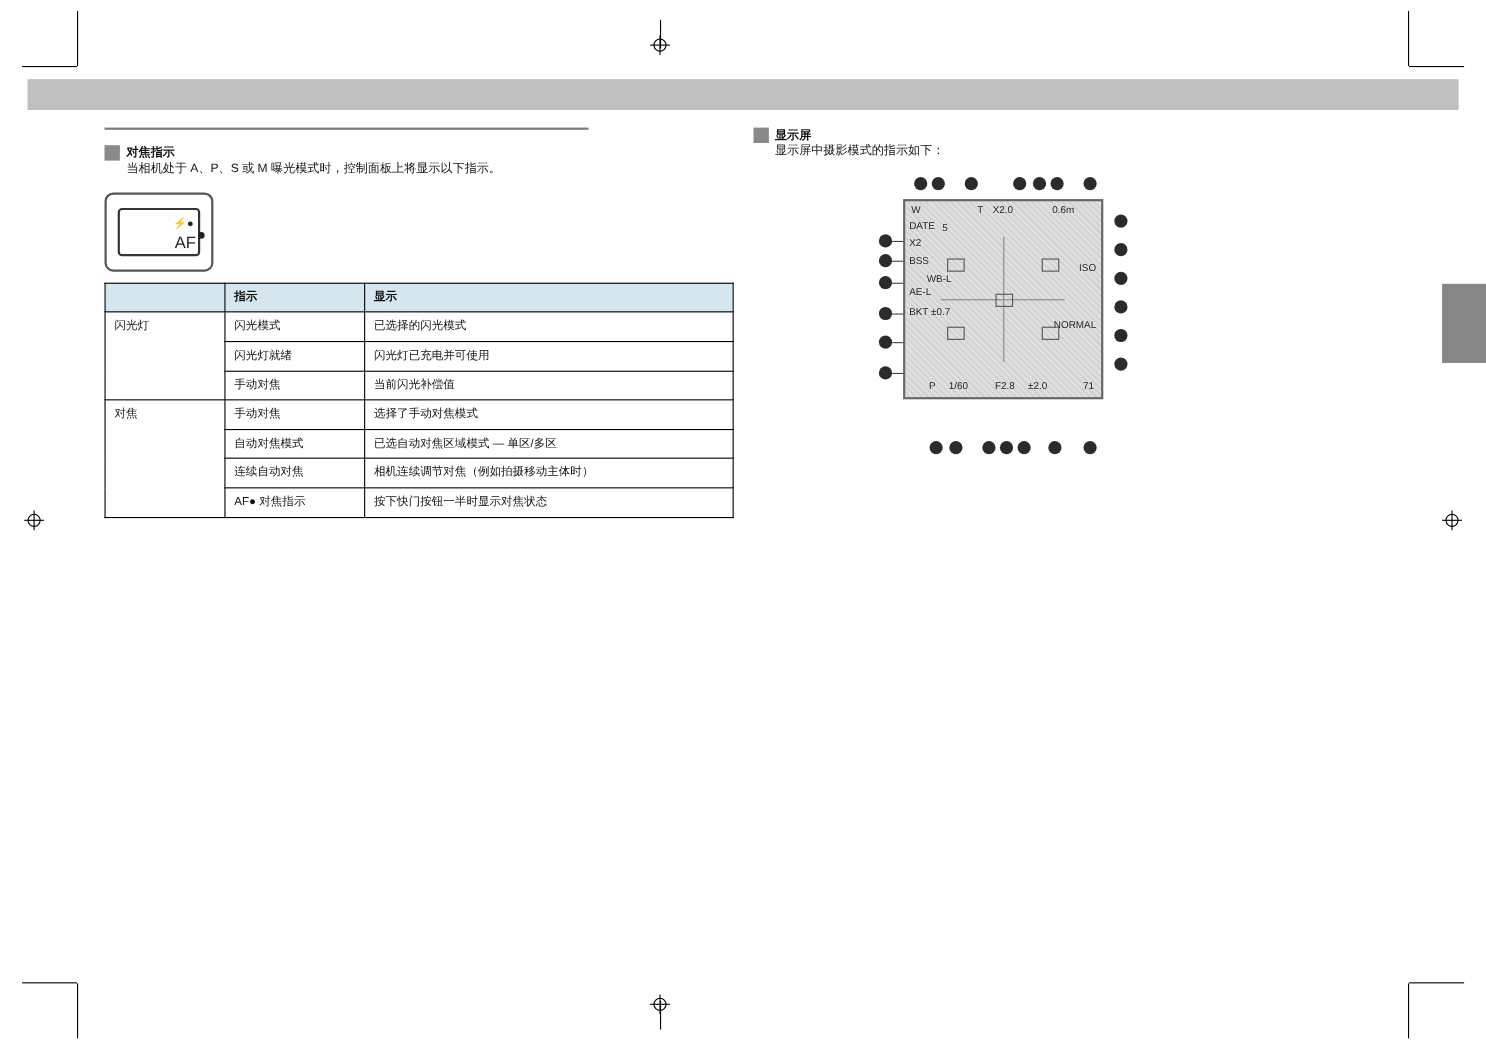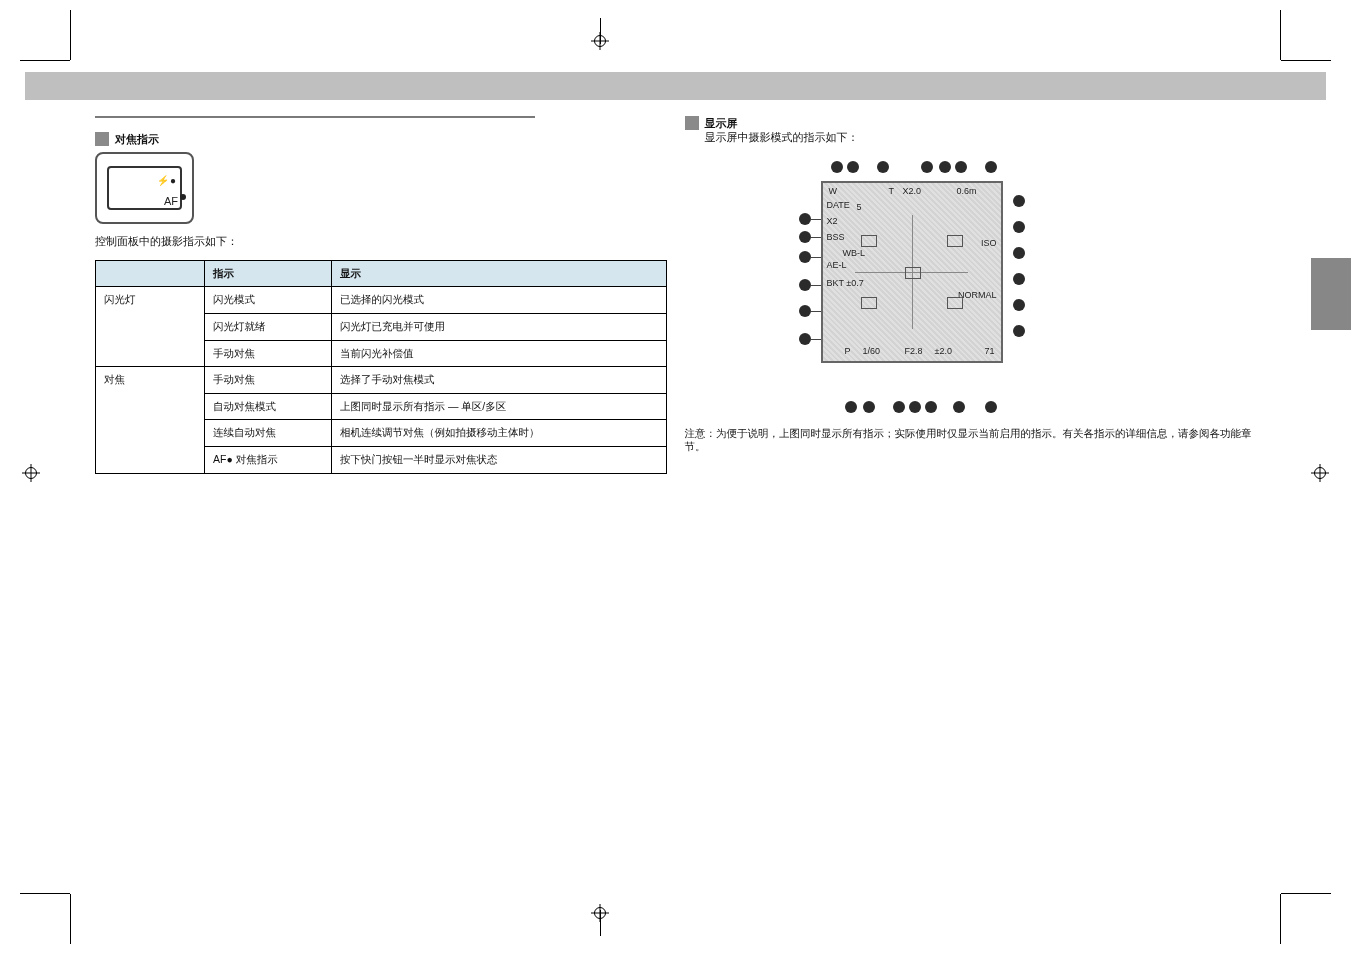--- a/index.html
+++ b/index.html
@@ -22,21 +22,21 @@
   .rule-top.short{width:440px}
   
   .sqm{display:inline-block;width:14px;height:14px;background:#8a8a8a;vertical-align:top;margin-right:6px}
   .sect-row{display:flex;align-items:flex-start}
   .sect-body{flex:1}
   .lead{margin:0 0 8px 0}
   
   .panel{width:95px;height:68px;border:2px solid #555;border-radius:8px;position:relative;background:#fff;margin:6px 8px 10px 0;float:left}
   .panel .screen{position:absolute;left:10px;right:10px;top:12px;bottom:12px;border:2px solid #333;border-radius:4px}
   .panel .glyph{position:absolute;right:16px;top:20px;font-size:10px;color:#222}
-  .panel .af{position:absolute;right:14px;bottom:14px;font-size:11px;color:#222}
+  .panel .af{position:absolute;right:14px;bottom:14px;font-size:15px;color:#222}
   .panel .af .dot{display:inline-block;width:6px;height:6px;background:#222;border-radius:50%;vertical-align:middle;margin-left:2px}
   .afterpanel{clear:left}
   
   table.t{border-collapse:collapse;width:100%;margin-top:10px;font-size:10.5px}
   table.t th,table.t td{border:1px solid #000;padding:6px 8px;text-align:left;vertical-align:top}
   table.t thead th{background:#d5e6ef;font-weight:bold}
   table.t td.rowhdr{width:92px}
   table.t td.mid{width:110px}
   .diagram-text{flex:1;margin-right:10px}
   .diagram-text p{margin:0}
@@ -90,29 +90,29 @@
   <div class="sidetab"></div>
 
   <div class="content">
 
     <div class="col">
       <div class="rule-top short"></div>
       <div class="sect-row">
         <span class="sqm"></span>
         <div class="sect-body">
           <strong>对焦指示</strong>
+          <p class="lead">当相机处于 A、P、S 或 M 曝光模式时，控制面板上将显示以下指示。</p>
         </div>
       </div>
 
       <div class="panel">
         <div class="screen"></div>
         <div class="glyph">⚡●</div>
         <div class="af"><span>AF</span><span class="dot"></span></div>
       </div>
-      <p class="afterpanel">控制面板中的摄影指示如下：</p>
 
       <table class="t">
         <thead>
           <tr>
             <th></th>
             <th>指示</th>
             <th>显示</th>
           </tr>
         </thead>
         <tbody>
@@ -129,21 +129,21 @@
             <td class="mid">手动对焦</td>
             <td>当前闪光补偿值</td>
           </tr>
           <tr>
             <td class="rowhdr" rowspan="4">对焦</td>
             <td class="mid">手动对焦</td>
             <td>选择了手动对焦模式</td>
           </tr>
           <tr>
             <td class="mid">自动对焦模式</td>
-            <td>上图同时显示所有指示 — 单区/多区</td>
+            <td>已选自动对焦区域模式 — 单区/多区</td>
           </tr>
           <tr>
             <td class="mid">连续自动对焦</td>
             <td>相机连续调节对焦（例如拍摄移动主体时）</td>
           </tr>
           <tr>
             <td class="mid">AF● 对焦指示</td>
             <td>按下快门按钮一半时显示对焦状态</td>
           </tr>
         </tbody>
@@ -220,17 +220,16 @@
 
         <div class="dot" style="left:50px;bottom:2px"></div>
         <div class="dot" style="left:68px;bottom:2px"></div>
         <div class="dot" style="left:98px;bottom:2px"></div>
         <div class="dot" style="left:114px;bottom:2px"></div>
         <div class="dot" style="left:130px;bottom:2px"></div>
         <div class="dot" style="left:158px;bottom:2px"></div>
         <div class="dot" style="left:190px;bottom:2px"></div>
       </div>
 
-      <p class="para">注意：为便于说明，上图同时显示所有指示；实际使用时仅显示当前启用的指示。有关各指示的详细信息，请参阅各功能章节。</p>
     </div>
   </div>
 
 </div>
 
 </body></html>

